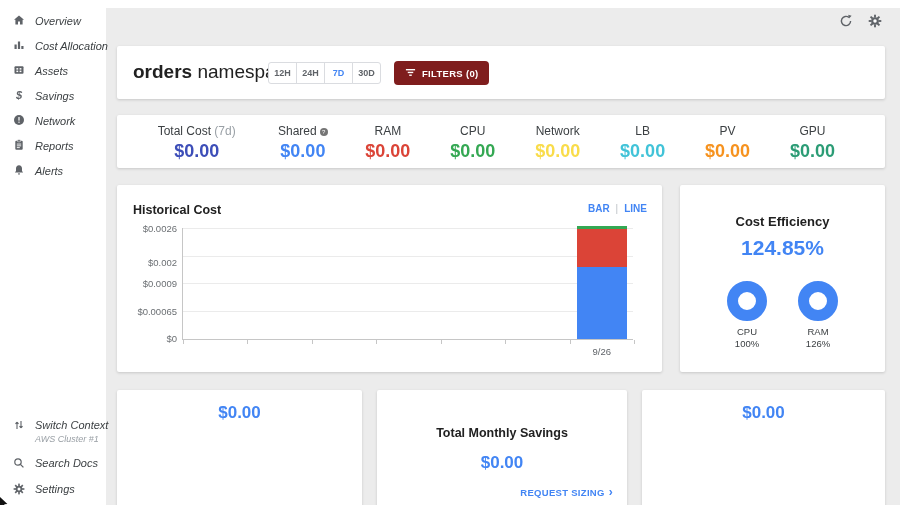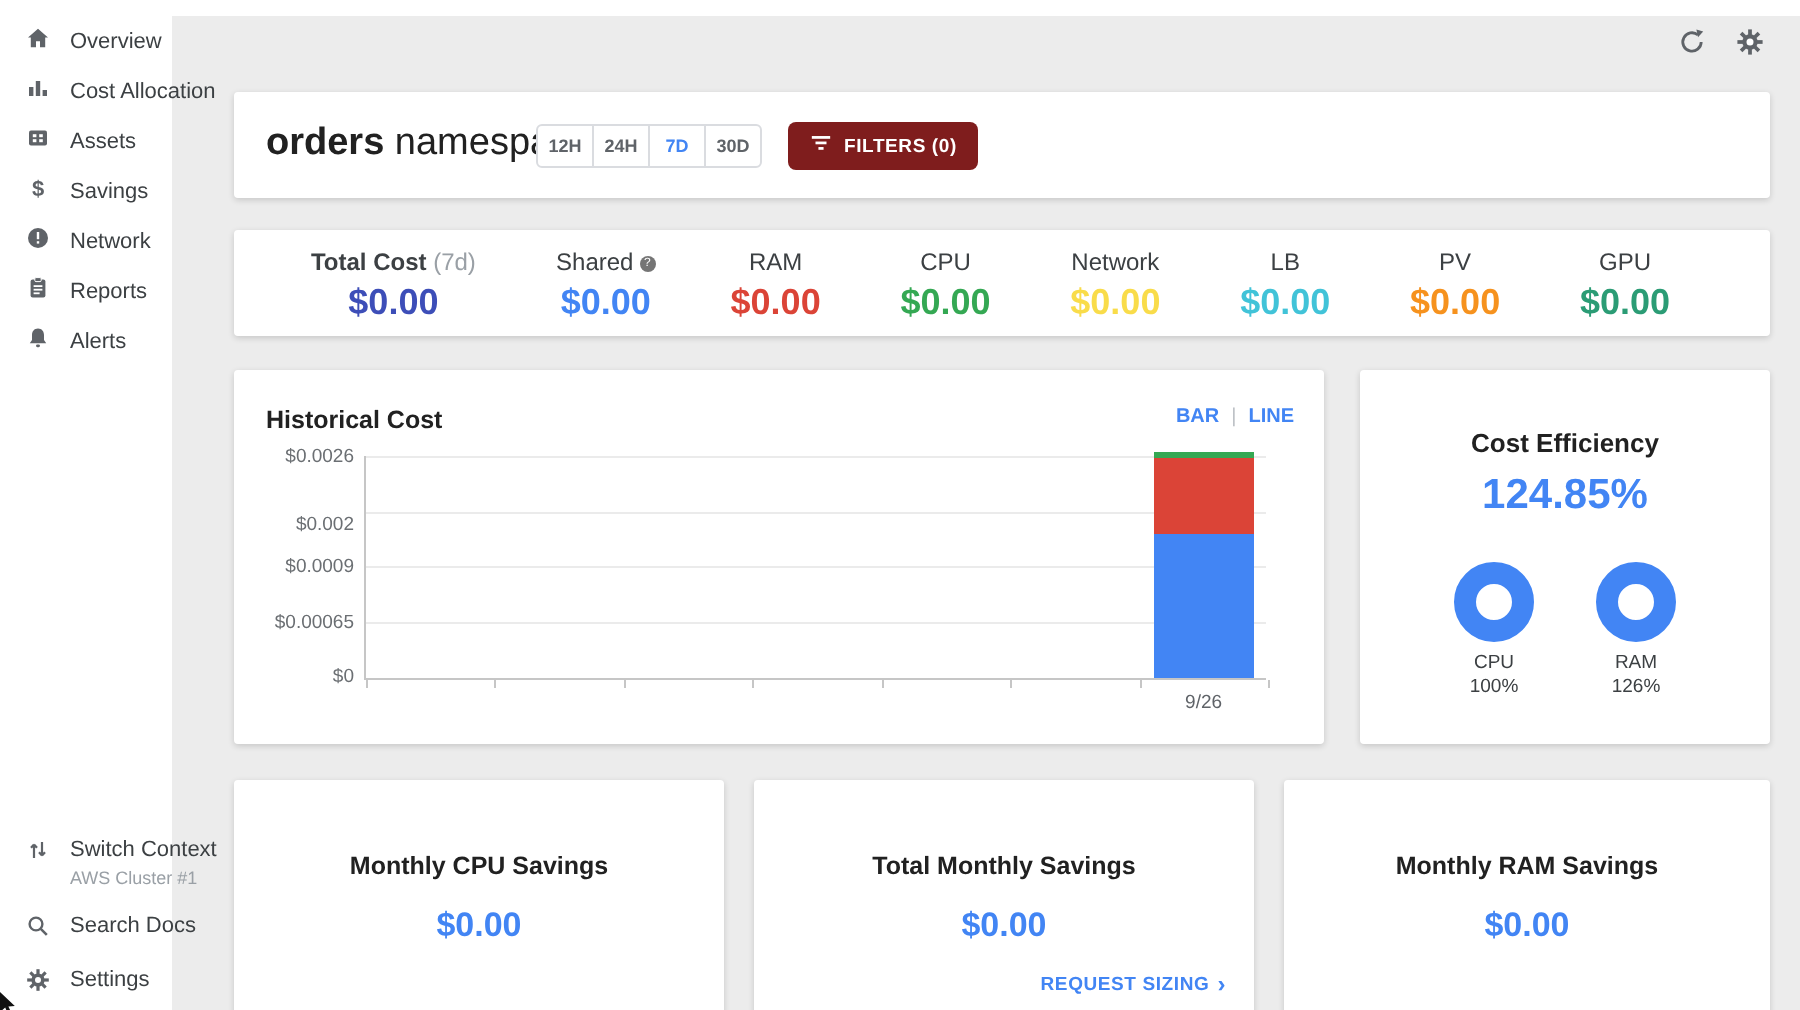--- a/index.html
+++ b/index.html
@@ -5,21 +5,21 @@
   * { box-sizing: border-box; margin: 0; padding: 0; }
   html,body { width:900px; height:505px; }
   body {
     font-family: "Liberation Sans", sans-serif;
     background:#ececec; position:relative; overflow:hidden;
     color:#3c4043;
   }
   .top-strip { position:absolute; top:0; left:0; width:900px; height:8px; background:#ffffff; }
 
   
-  .sidebar { position:absolute; top:0; left:0; width:86px; height:505px; background:#fff; z-index:3; }
+  .sidebar { position:absolute; top:0; left:0; width:106px; height:505px; background:#fff; z-index:3;font-style:italic; }
   .nav { padding-top:8px; }
   .nav-item { display:flex; align-items:center; height:25px; padding-left:13px; gap:10px;
               font-size:11px; color:#3c4043; cursor:pointer; white-space:nowrap; }
   .nav-item svg { flex:0 0 auto; }
   .sidebar-footer { position:absolute; top:413px; left:0; right:0; }
   .footer-item { display:flex; align-items:flex-start; padding:6px 0 6px 13px; gap:10px;
                  font-size:11px; color:#3c4043; cursor:pointer; white-space:nowrap; }
   .footer-item .txt { line-height:12px; }
   .sub { font-size:9px; color:#9aa0a6; margin-top:2px; }
 
@@ -46,21 +46,21 @@
                  background:#7f1d1d; border:none; border-radius:4px; color:#fff;
                  font-size:9.5px; font-weight:bold; letter-spacing:.3px;
                  display:flex; align-items:center; gap:6px; cursor:pointer; }
 
   
   #stats-card { left:117px; top:115px; width:768px; height:53px;
                 display:flex; padding:9px 30px 0 16px; }
   .stat-col { flex:1; text-align:center; }
   .stat-col.first { flex:1.5; }
   .stat-label { font-size:12px; color:#3c4043; }
-  .stat-label b { font-weight:bold; }
+  .stat-label b { font-weight:normal; }
   .stat-suffix { color:#9aa0a6; }
   .stat-value { font-size:18px; font-weight:bold; margin-top:3px; }
   .info-dot { display:inline-block; width:8px; height:8px; border-radius:50%;
               background:#757575; color:#fff; font-size:6px; line-height:8px;
               text-align:center; vertical-align:middle; margin-left:3px; cursor:pointer; }
 
   
   #historical-card { left:117px; top:185px; width:545px; height:187px; }
   .hc-title { position:absolute; left:16px; top:18px; font-size:12.5px; font-weight:bold; color:#212121; }
   .hc-toggle { position:absolute; right:15px; top:18px; font-size:10px; font-weight:bold;
@@ -337,33 +337,31 @@
     </div>
     <div class="donut">
       <div class="ring"></div>
       <div class="d-label">RAM</div>
       <div class="d-pct">126%</div>
     </div>
   </div>
 </div>
 
 <div class="card savings-card" id="savings-1">
-  <div class="sv-title">Monthly CPU Savings</div>
   <div class="sv-value">$0.00</div>
 </div>
 <div class="card savings-card" id="savings-2">
   <div class="sv-title">Total Monthly Savings</div>
   <div class="sv-value">$0.00</div>
   <div class="sv-link">
     <span>REQUEST SIZING</span>
     <span class="chev">›</span>
   </div>
 </div>
 <div class="card savings-card" id="savings-3">
-  <div class="sv-title">Monthly RAM Savings</div>
   <div class="sv-value">$0.00</div>
 </div>
 
 <div class="mouse-cursor">
   <svg width="10" height="12" viewBox="0 0 10 12">
       <polygon points="0,0 0,10 2.6,7.8 4.2,11.4 5.8,10.7 4.2,7.2 7.4,7" fill="#111"></polygon>
     </svg>
 </div>
 
 </body></html>

